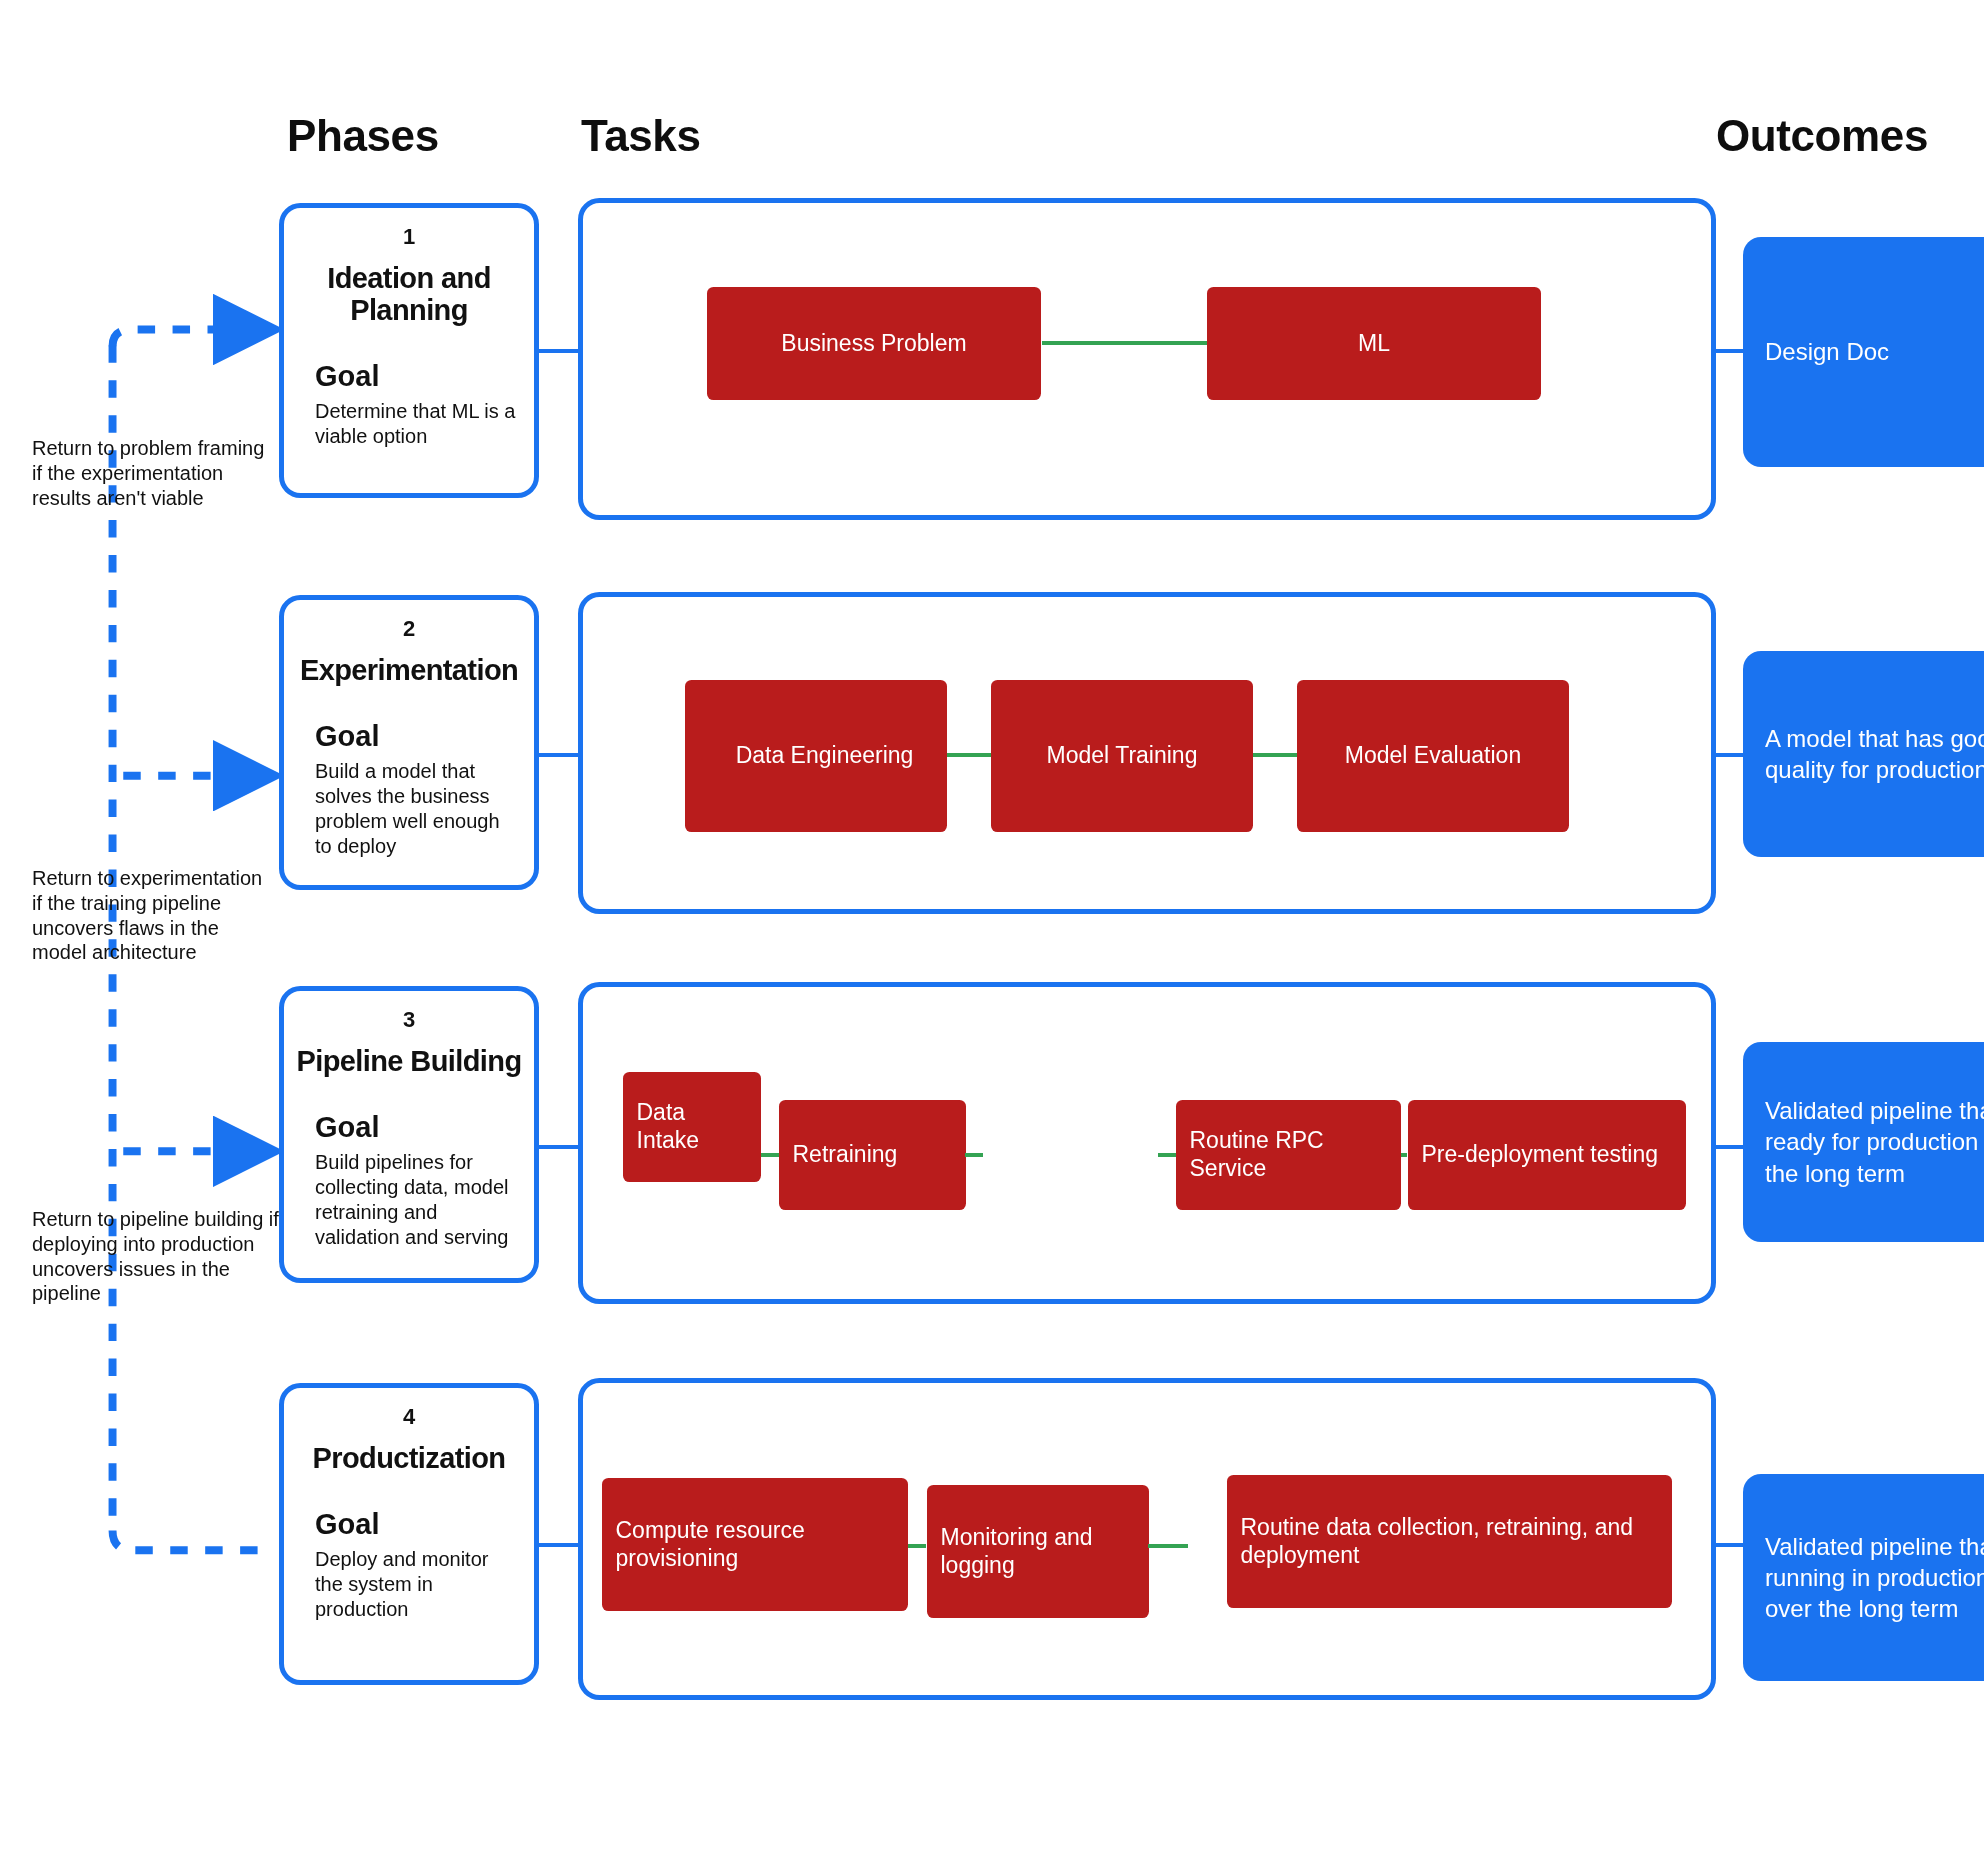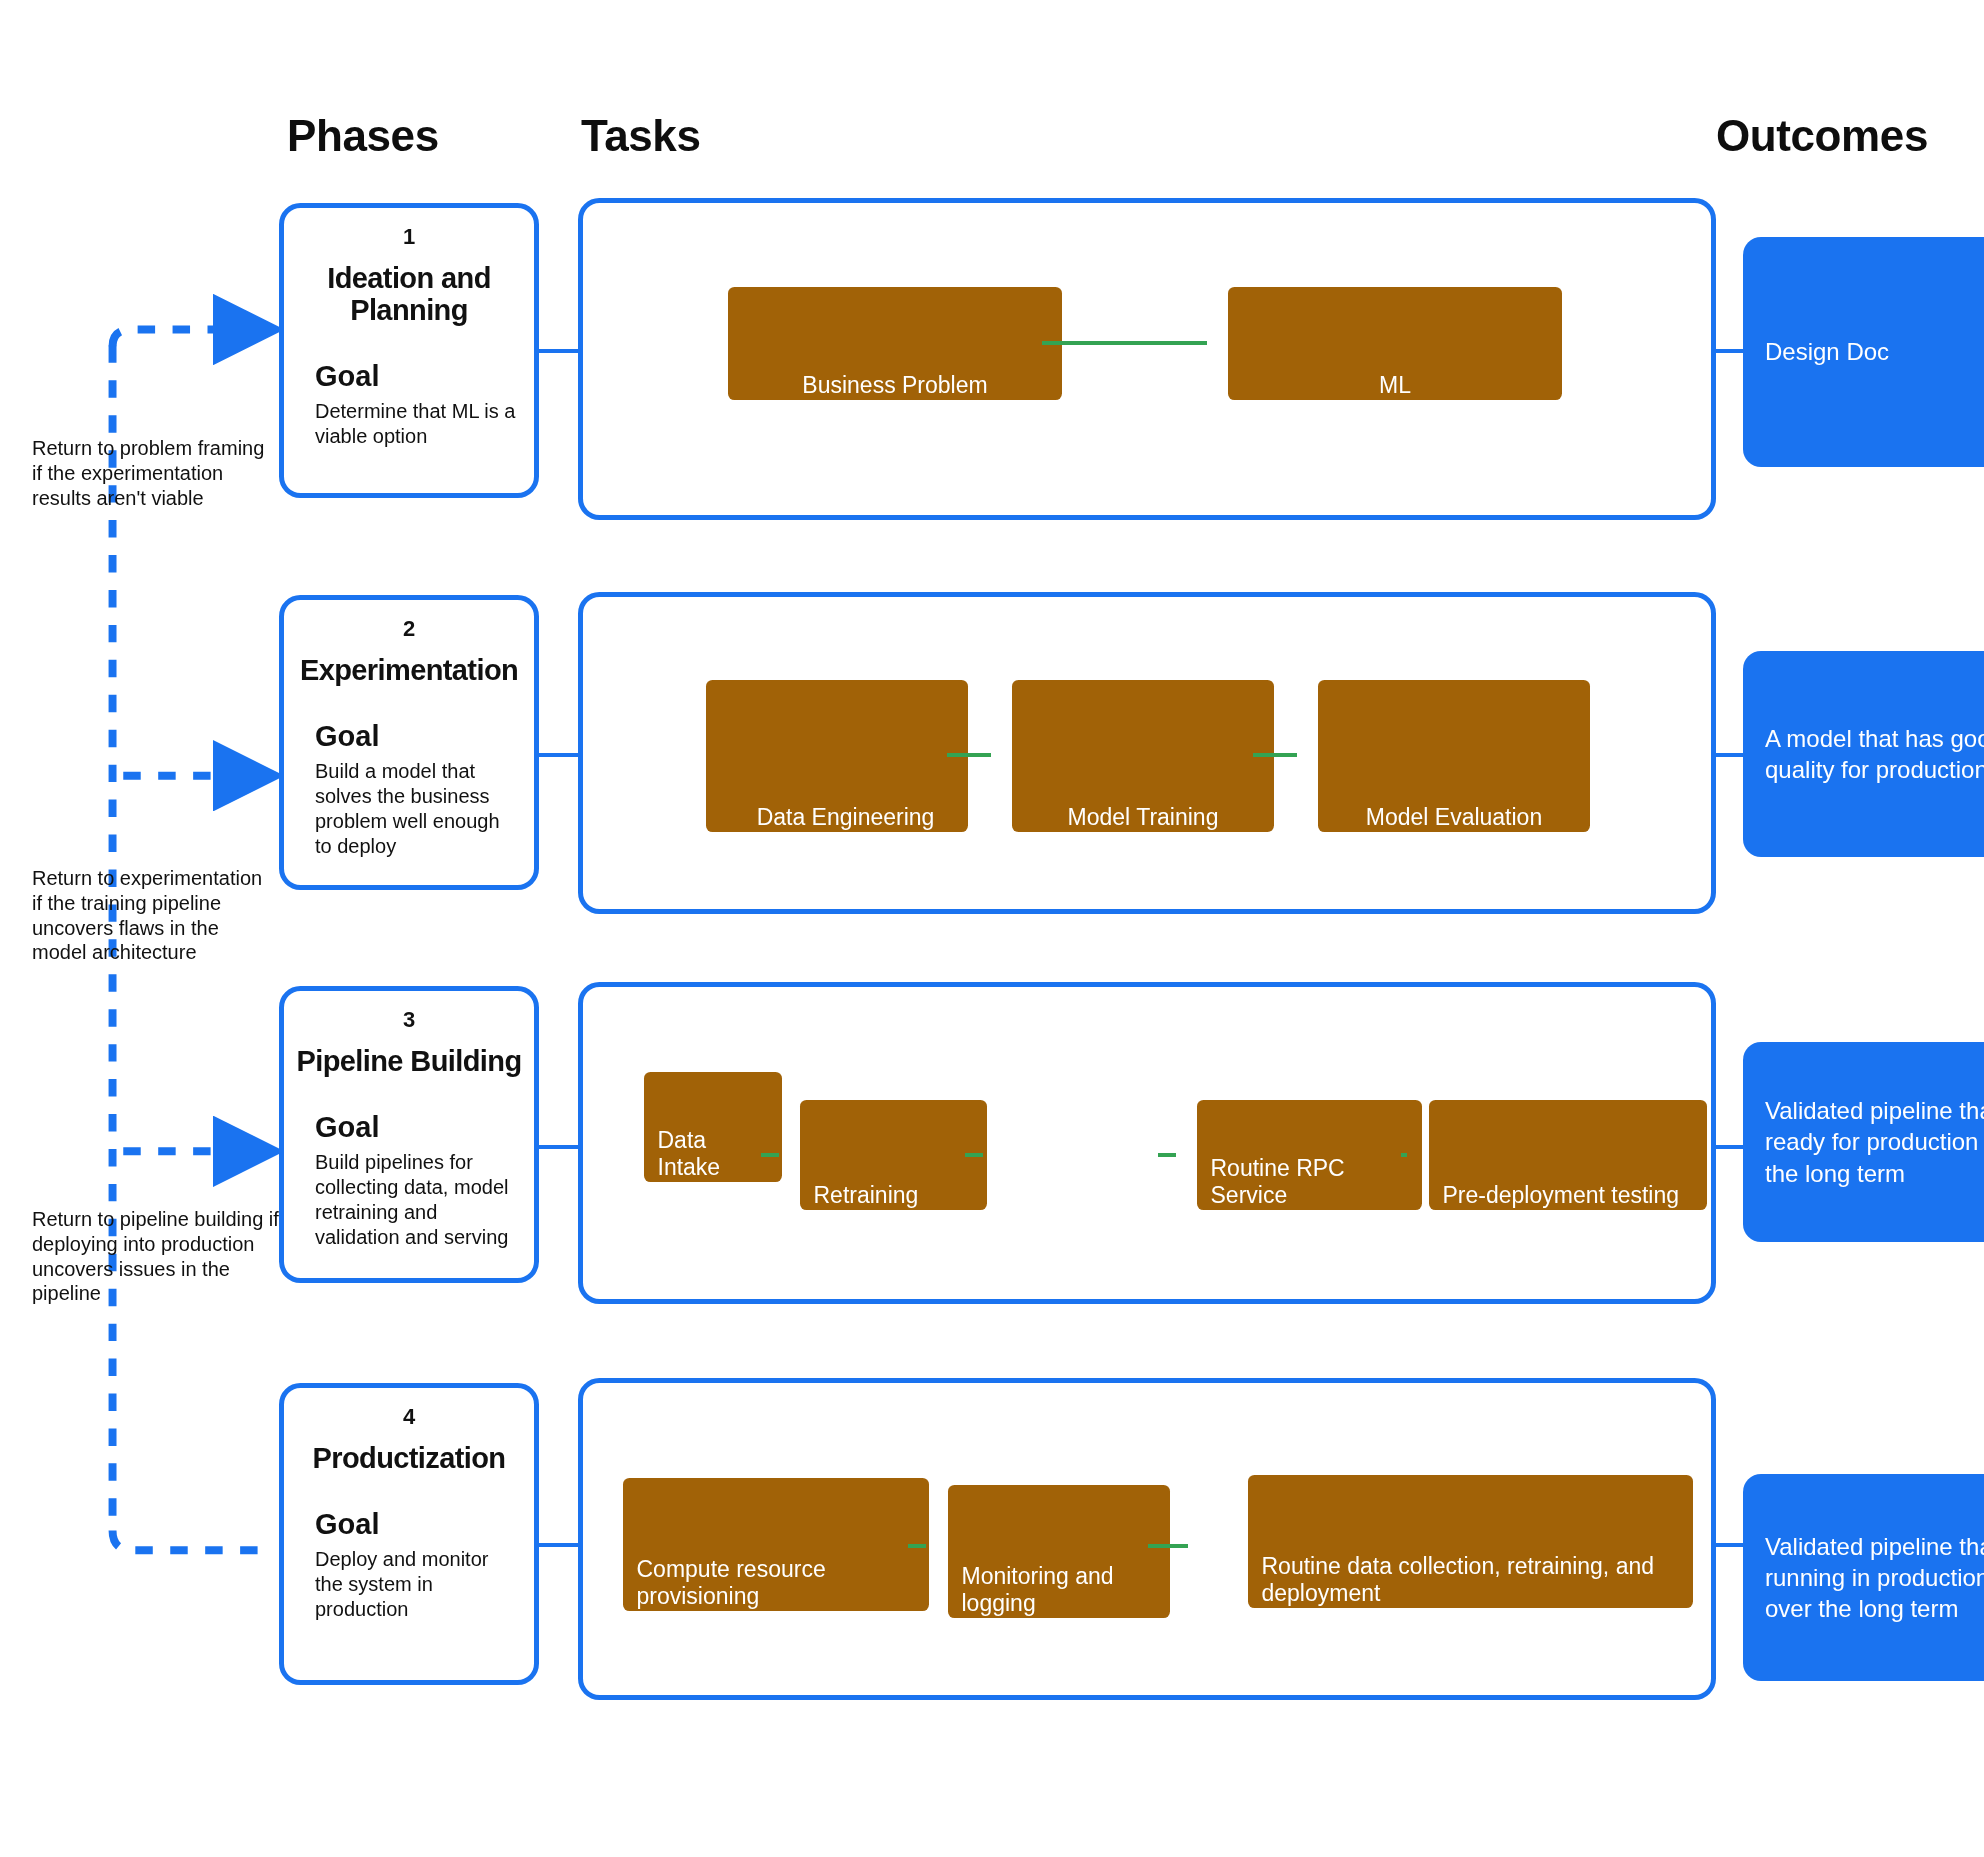--- a/index.html
+++ b/index.html
@@ -54,24 +54,23 @@
     background:#ffffff;border:5.6px solid #1a73f0;border-radius:21.4px;
     box-sizing:border-box;
   }
   #tasks1{top:198px;height:322px;}
   #tasks2{top:592px;height:322px;}
   #tasks3{top:982px;height:322px;}
   #tasks4{top:1378px;height:322px;}
 
   
   .gbox{
-    position:absolute;background:#a16207;border-radius:6.4px;
-    color:#ffffff;display:flex;align-items:flex-end;
+    position:absolute;background:#b91c1c;border-radius:6.4px;
+    color:#ffffff;display:flex;align-items:center;
     box-sizing:border-box;
-    margin-left:21px;
   }
   .gbox span{
     display:block;width:100%;padding:0 13.5px;
     font-size:23px;font-weight:400;line-height:1.2;
   }
   .gbox.center span{text-align:center;padding:0 7.1px;}
 
   
   .glink{position:absolute;background:#34a353;height:4px;}
 

